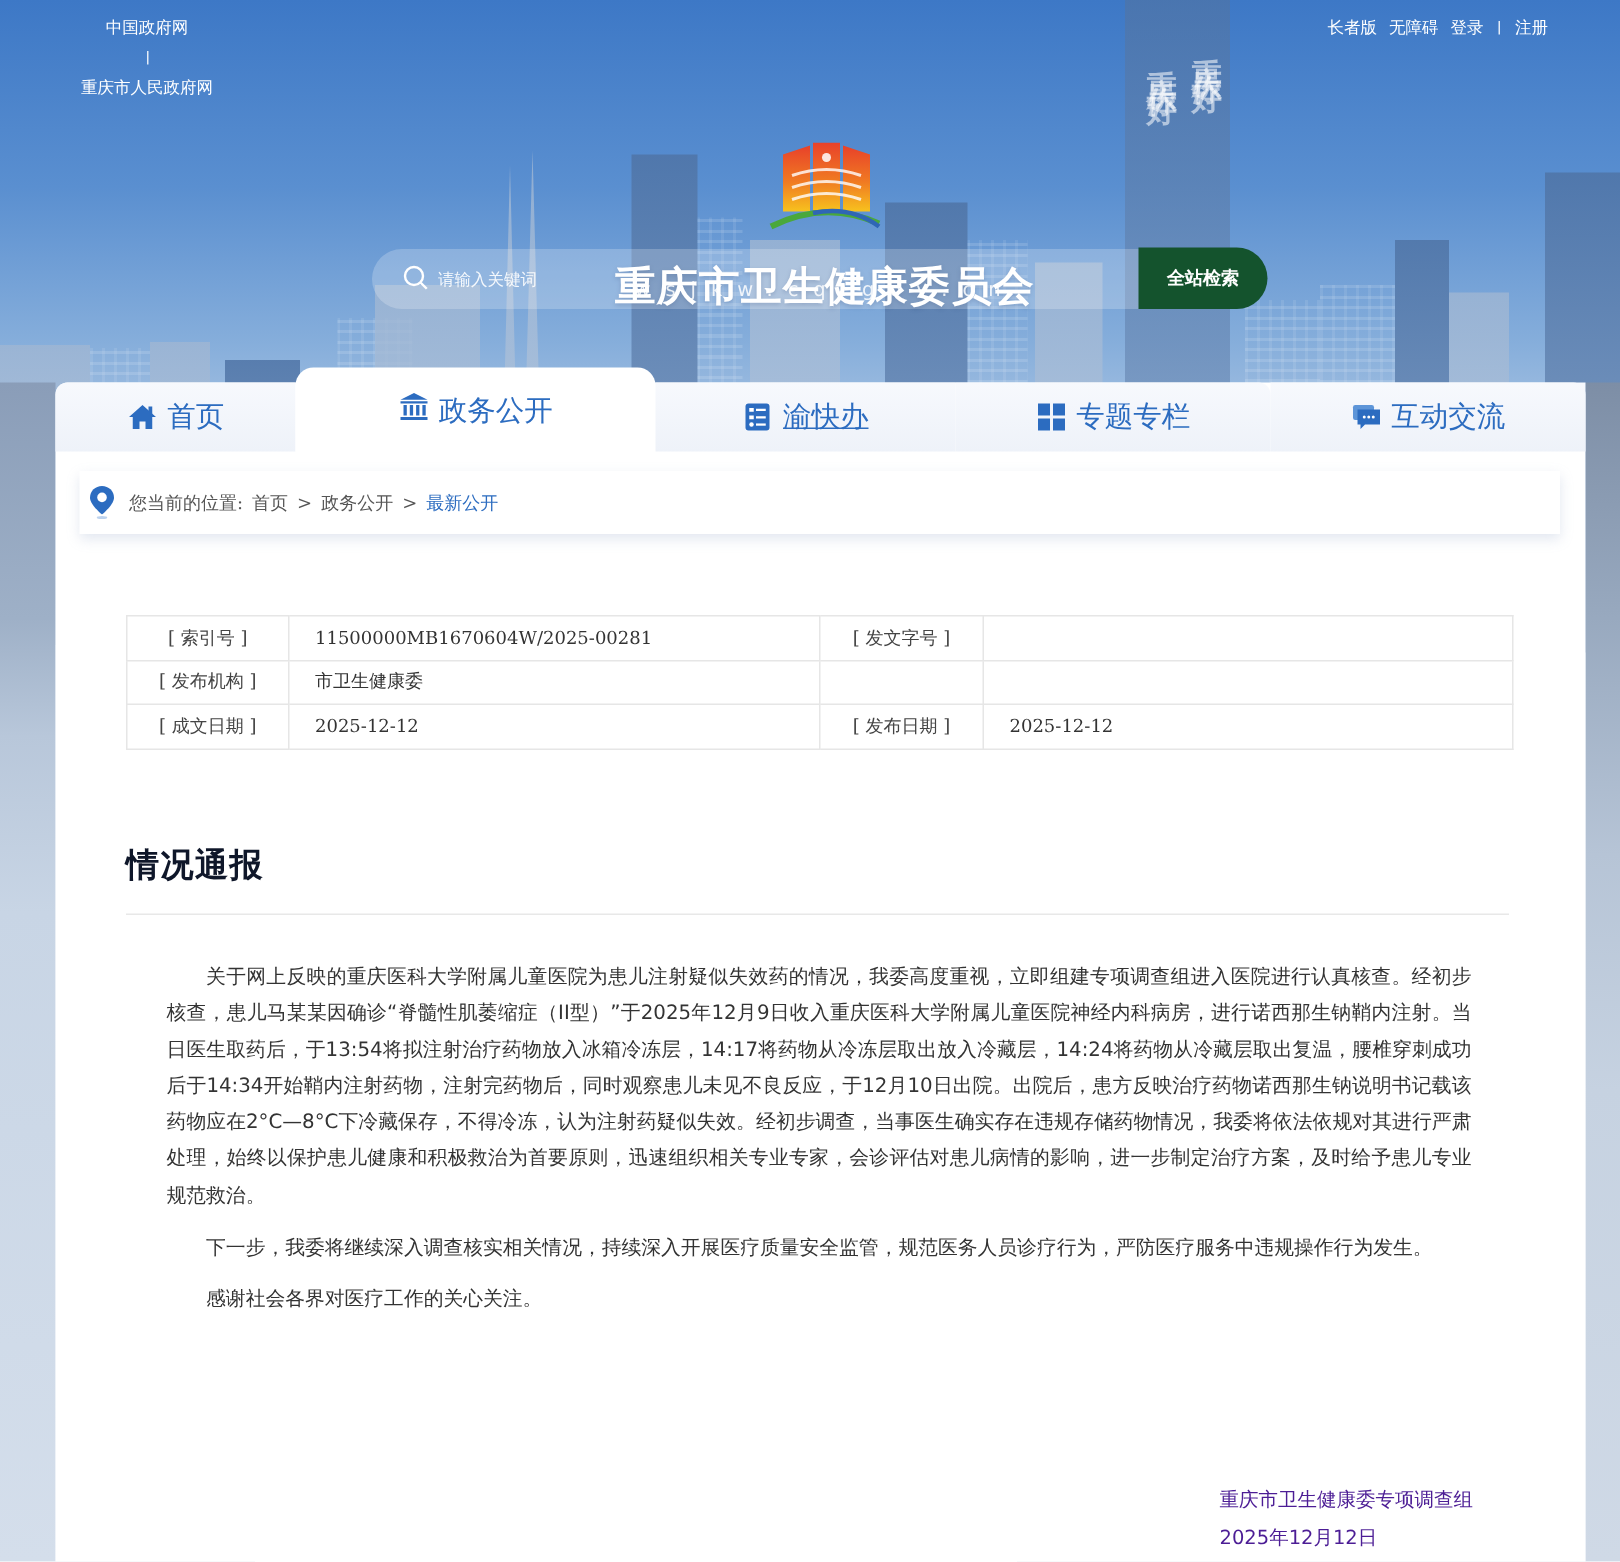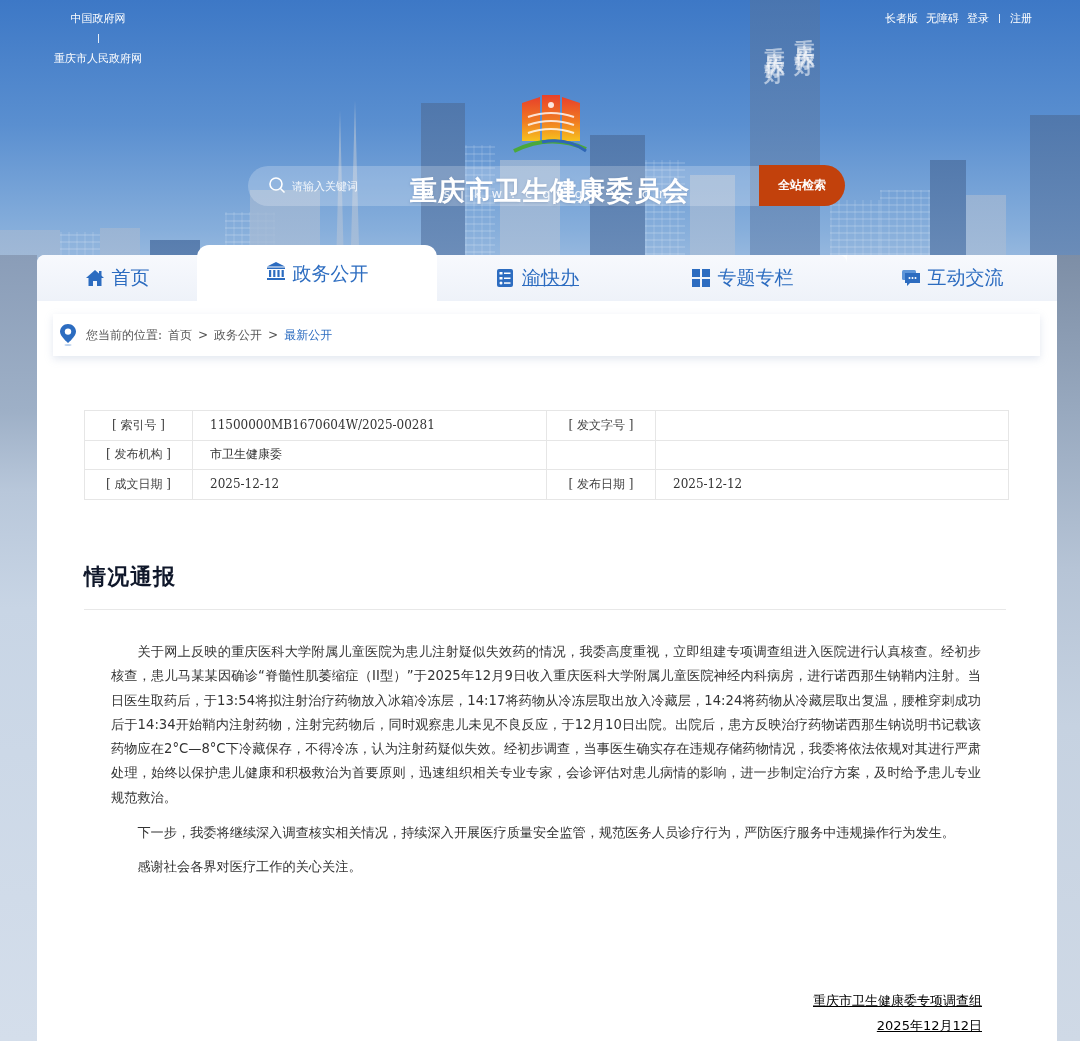--- a/index.html
+++ b/index.html
@@ -68,21 +68,21 @@
   }
   .search-icon { position: absolute; left: 268px; top: 176px; width: 18px; height: 18px; }
   .search-input {
     position: absolute; left: 292px; top: 176px; width: 100px; height: 20px;
     background: transparent; border: none; outline: none; font-size: 11px;
     color: #fff; font-family: "DejaVu Serif", serif;
   }
   .search-input::placeholder { color: rgba(255,255,255,.9); }
   .search-button {
     position: absolute; left: 759px; top: 165px; width: 86px; height: 41px;
-    background: #c2410c; border-radius: 0 21px 21px 0; border: none;
+    background: #14532d; border-radius: 0 21px 21px 0; border: none;
     color: #fff; font-size: 12px; font-weight: bold; cursor: pointer;
     display: flex; align-items: center; justify-content: center;
     font-family: "DejaVu Sans", sans-serif;
   }
 
   
   .card {
     position: absolute; left: 37px; top: 255px; width: 1020px; height: 786px;
     background: #ffffff; border-radius: 8px 8px 0 0;
   }
@@ -132,22 +132,22 @@
   .article-divider {
     position: absolute; left: 84px; top: 609px; width: 922px; height: 1px; background: #e8e8e8;
   }
   .article-body {
     position: absolute; left: 111px; top: 640px; width: 870px;
     font-size: 13.2px; line-height: 24.3px; color: #333; font-family: "DejaVu Sans", sans-serif;
     text-align: justify;
   }
   .article-body p { text-indent: 2em; margin-bottom: 10.5px; }
   .signature {
-    position: absolute; right: 98px; top: 988px; text-align: right;
-    font-size: 13px; color: #000000; line-height: 25px; font-family: "DejaVu Sans", sans-serif; text-decoration: underline;
+    position: absolute; right: 98px; top: 988px; 
+    font-size: 13px; color: #4c1d95; line-height: 25px; font-family: "DejaVu Sans", sans-serif;
   }
 </style>
 </head>
 <body>
 
 <div class="banner">
   <div class="skyline">
 
     <div class="b light window-grid" style="left:0;top:230px;width:60px;height:200px;"></div>
     <div class="b window-grid" style="left:60px;top:232px;width:40px;height:200px;"></div>

